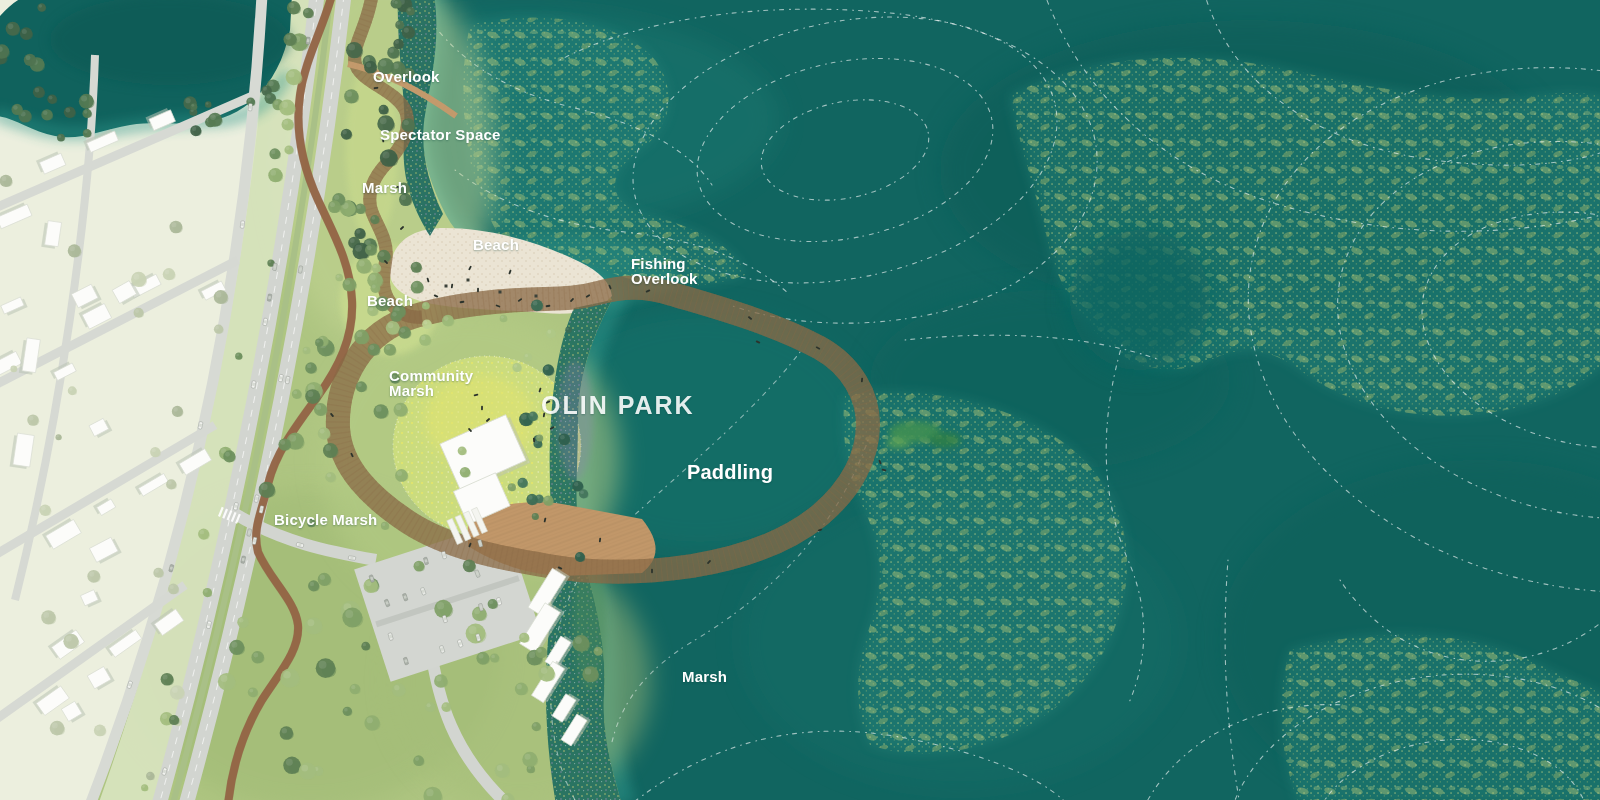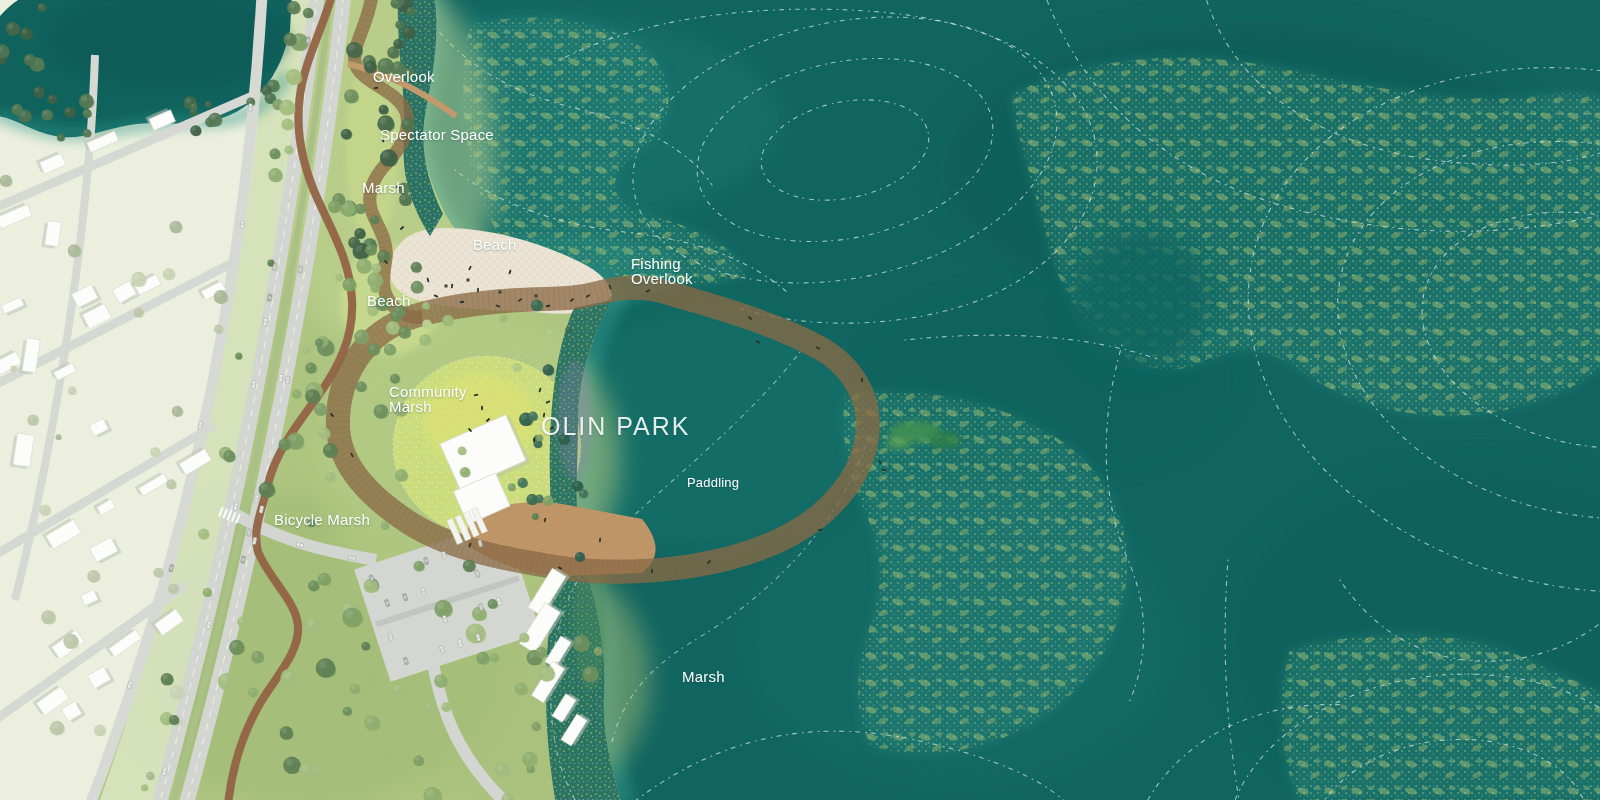--- a/index.html
+++ b/index.html
@@ -1,24 +1,24 @@
 <!DOCTYPE html>
 <html><head>
 <meta charset="utf-8">
 <style>
   html,body{margin:0;padding:0;background:#0e5f5a;}
   .stage{position:relative;width:1600px;height:800px;overflow:hidden;
          font-family:"Liberation Sans",sans-serif;}
   .stage svg{position:absolute;left:0;top:0;}
-  .map-label{position:absolute;color:#fff;font-weight:normal;font-size:15px;
+  .map-label{position:absolute;color:#fff;font-weight:bold;font-size:15px;
              line-height:15px;white-space:nowrap;letter-spacing:.2px;
              text-shadow:0 1px 2px rgba(8,60,55,.35);}
   .map-label.center{text-align:left;white-space:normal;}
   .map-label.title{font-size:25px;line-height:25px;letter-spacing:2px;
-                   opacity:.88;font-weight:400;margin-top:21px;}
+                   opacity:.88;font-weight:700;}
   .map-label div{white-space:nowrap;}
 </style>
 </head>
 <body>
 
 <div class="stage">
 <svg id="scene" width="1600" height="800" viewBox="0 0 1600 800">
   <defs>
     <filter id="b6" x="-40%" y="-40%" width="180%" height="180%">
           <feGaussianBlur stdDeviation="6"></feGaussianBlur>
@@ -1712,21 +1712,21 @@
 
 <div class="map-label" style="left:373px;top:69px">Overlook</div>
 <div class="map-label" style="left:380px;top:127px">Spectator Space</div>
 <div class="map-label" style="left:362px;top:180px">Marsh</div>
 <div class="map-label" style="left:473px;top:237px">Beach</div>
 <div class="map-label center" style="left:631px;top:256px;width:100px">
   <div>Fishing</div>
   <div>Overlook</div>
 </div>
 <div class="map-label" style="left:367px;top:293px">Beach</div>
-<div class="map-label center" style="left:389px;top:384px;width:100px">
+<div class="map-label center" style="left:389px;top:368px;width:100px">
   <div>Community</div>
   <div>Marsh</div>
 </div>
 <div class="map-label title" style="left:541px;top:393px">OLIN PARK</div>
-<div class="map-label" style="left:687px;top:475px;font-size:13px">Paddling</div>
+<div class="map-label" style="left:687px;top:465px;font-size:20px">Paddling</div>
 <div class="map-label" style="left:274px;top:512px">Bicycle Marsh</div>
 <div class="map-label" style="left:682px;top:669px">Marsh</div>
 </div>
 
 </body></html>

